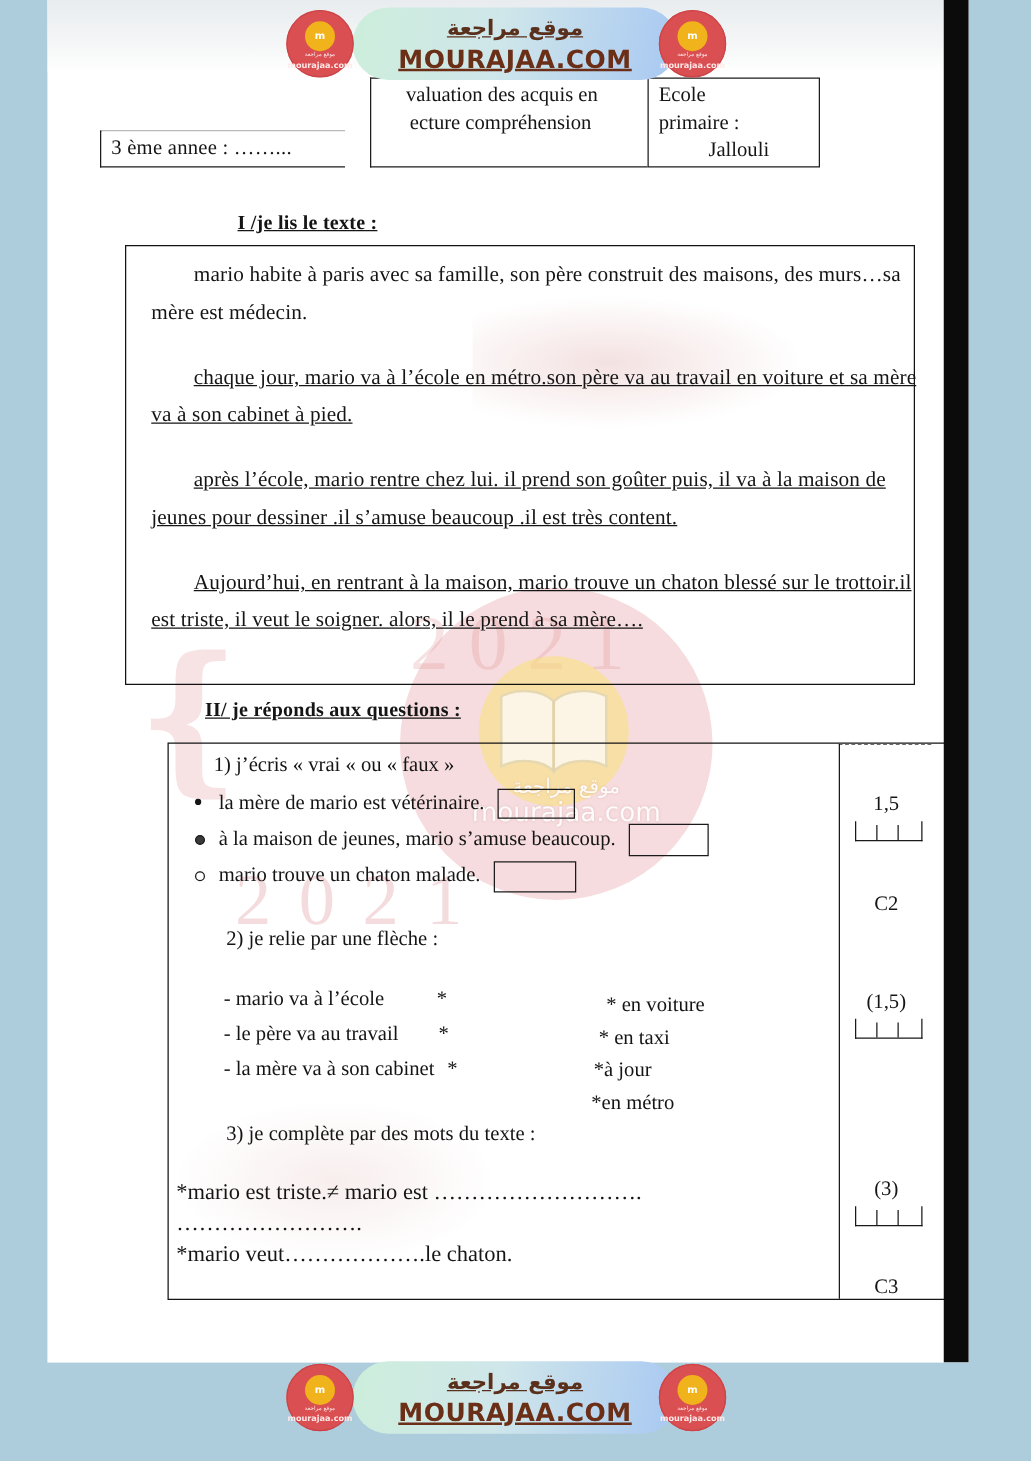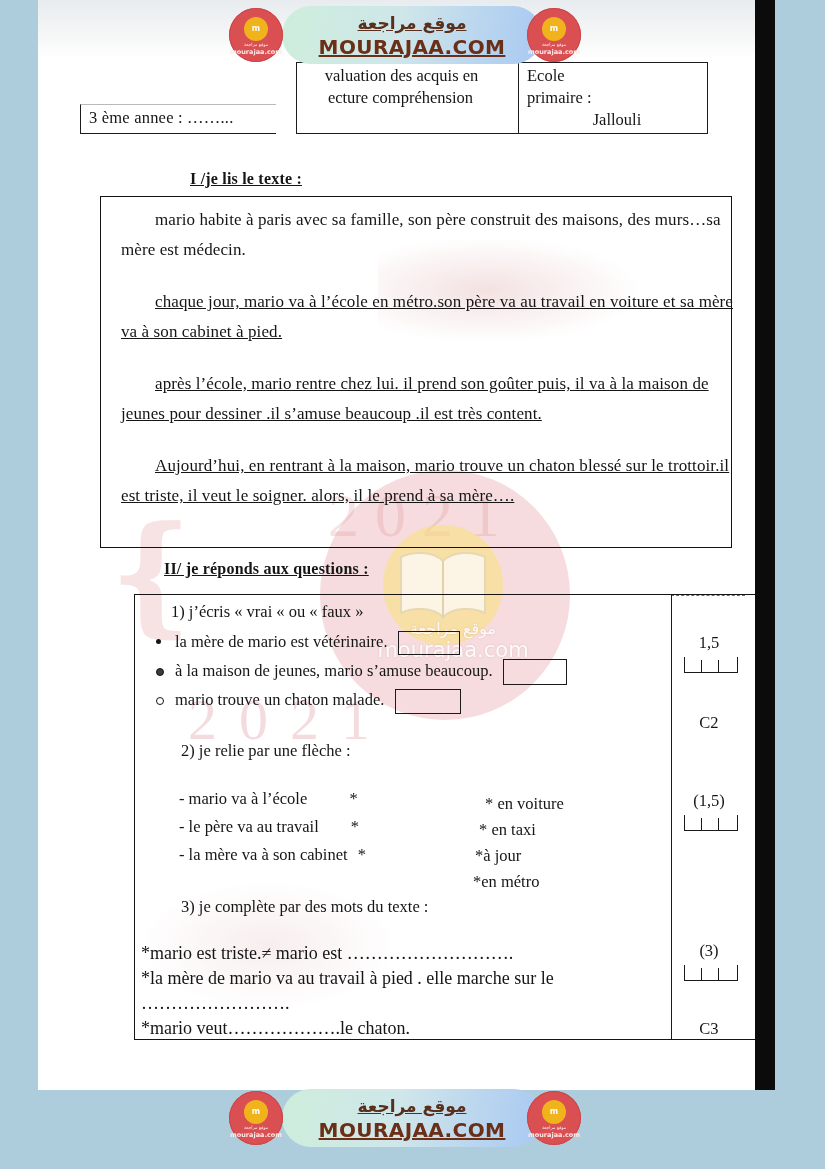--- a/index.html
+++ b/index.html
@@ -102,21 +102,21 @@
   }
   .hdr-mid{
     left:216px; top:0px; width:222px; height:72px;
     border:1.6px solid #1c1c1c; border-right:none;
     text-align:center; font-size:16.5px; line-height:22px; padding-top:2px;
     overflow:hidden;
   }
   .hdr-mid .l1{margin-left:-12px;}
   .hdr-mid .l2{margin-left:-14px;}
   .hdr-right{
-    left:438px; top:0px; width:190px; height:72px;
+    left:438px; top:0px; width:138px; height:72px;
     border:1.6px solid #1c1c1c;
     font-size:16.5px; line-height:22px; padding:2px 0 0 8px;
   }
   .hdr-right .c{text-align:center;}
 
   
   .sec-title{
     position:absolute; font-weight:bold; font-size:16px;
     text-decoration:underline; letter-spacing:.2px;
   }
@@ -358,21 +358,20 @@
             <div>* en voiture</div>
             <div class="r2">* en taxi</div>
             <div class="r3">*à jour</div>
             <div class="r4">*en métro</div>
           </div>
         </div>
 
         <div class="q3-title">3) je complète par des mots du texte :</div>
         <div class="q3-lines">
           <div>*mario est triste.≠ mario est ……………………….</div>
-          <div>*la mère de mario va au travail à pied . elle marche sur le</div>
           <div>…………………….</div>
           <div>*mario veut……………….le chaton.</div>
         </div>
       </div>
 
       <div class="score-dash"></div>
       <div class="score-col">
         <div class="score-item s-a">1,5</div>
         <div class="tick t-a"></div>
         <div class="score-item s-c2">C2</div>

